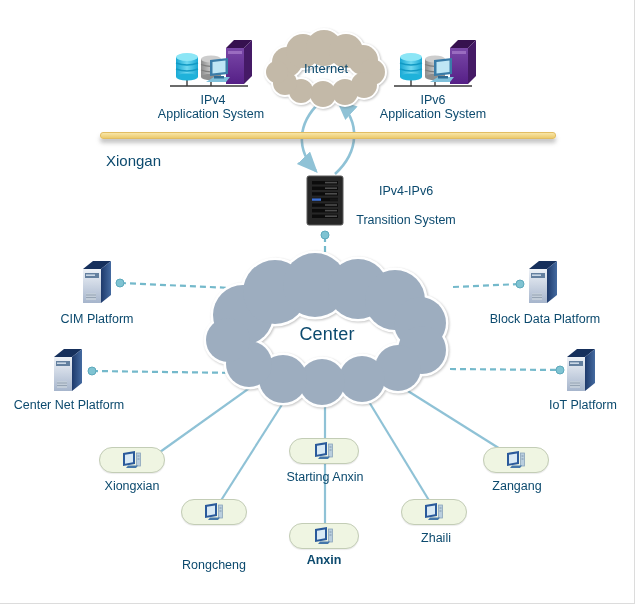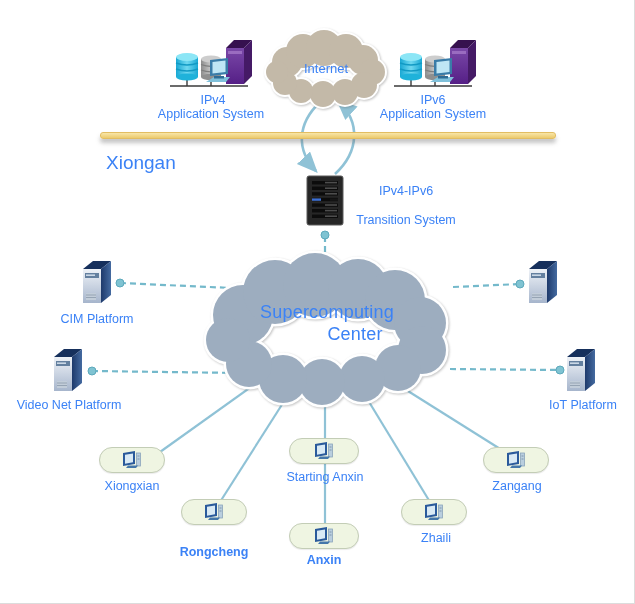--- a/index.html
+++ b/index.html
@@ -2,25 +2,25 @@
 <html><head>
 <meta charset="utf-8">
 <style>
   html,body{margin:0;padding:0;background:#fff;}
   .stage{
     position:relative;width:635px;height:604px;background:#ffffff;
     font-family:"Liberation Sans", sans-serif;color:#1c1c1c;overflow:hidden;
     border-right:1px solid #dcdcdc;border-bottom:1px solid #dcdcdc;box-sizing:border-box;
   }
   .layer{position:absolute;left:0;top:0;}
-  .lbl{position:absolute;white-space:nowrap;font-size:12.5px;color:#3b82f6;transform:translateX(-50%);}
+  .lbl{position:absolute;white-space:nowrap;font-size:12.5px;color:#0c4a6e;transform:translateX(-50%);}
   .lbl-left{transform:none;}
   .cloud-label{font-size:13px;}
   .sc-label{font-size:18px;letter-spacing:0.2px;}
-  .region-label{font-size:19px;}
+  .region-label{font-size:15px;}
   .pill{
     position:absolute;border-radius:999px;background:#eff5e2;border:1px solid #c3cdb6;
     display:flex;align-items:center;justify-content:center;box-sizing:border-box;
     box-shadow:0 1px 1px rgba(0,0,0,0.08);
   }
   .boundary{
     position:absolute;left:100px;top:132px;width:454px;height:5px;border-radius:3px;
     background:linear-gradient(#f8e6a8,#ecca6d);border:0.5px solid #e2bd62;
     box-shadow:0 4px 4px rgba(110,110,110,0.4);
   }
@@ -374,27 +374,27 @@
   <div class="lbl" style="left:211px;top:107px;">Application System</div>
 
   <div class="lbl" style="left:433px;top:93px;text-align:center;">IPv6</div>
   <div class="lbl" style="left:433px;top:107px;">Application System</div>
 
   <div class="lbl lbl-left region-label" style="left:106px;top:152px;">Xiongan</div>
 
   <div class="lbl" style="left:406px;top:184px;">IPv4-IPv6</div>
   <div class="lbl" style="left:406px;top:213px;">Transition System</div>
 
-  <div class="lbl sc-label" style="left:327px;top:302px;">Supercomputing</div>
-  <div class="lbl sc-label" style="left:327px;top:324px;margin-left:28px;">Center</div>
+  <div class="lbl sc-label" style="left:327px;top:324px;">Center</div>
 
   <div class="lbl" style="left:97px;top:312px;">CIM Platform</div>
-  <div class="lbl" style="left:69px;top:398px;">Video Net Platform</div>
+  <div class="lbl" style="left:545px;top:312px;">Block Data Platform</div>
+  <div class="lbl" style="left:69px;top:398px;">Center Net Platform</div>
   <div class="lbl" style="left:583px;top:398px;">IoT Platform</div>
 
   <div class="lbl" style="left:132px;top:479px;">Xiongxian</div>
-  <div class="lbl" style="left:214px;top:545px;font-weight:bold;">Rongcheng</div>
+  <div class="lbl" style="left:214px;top:558px;">Rongcheng</div>
   <div class="lbl" style="left:325px;top:470px;">Starting Anxin</div>
   <div class="lbl" style="left:324px;top:553px;font-weight:bold;">Anxin</div>
   <div class="lbl" style="left:436px;top:531px;">Zhaili</div>
   <div class="lbl" style="left:517px;top:479px;">Zangang</div>
 
 </div>
 
 </body></html>

